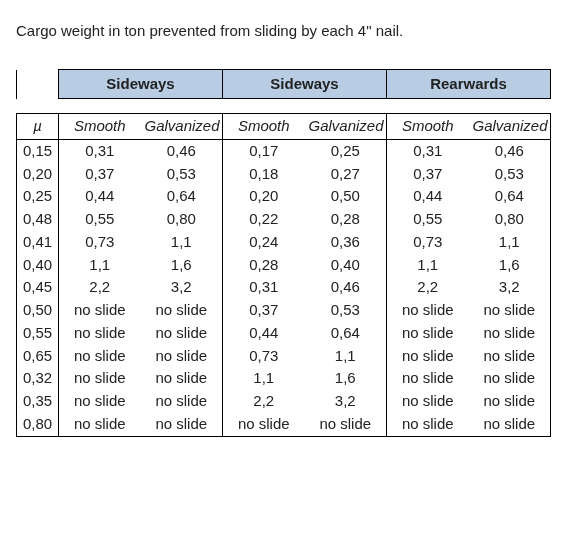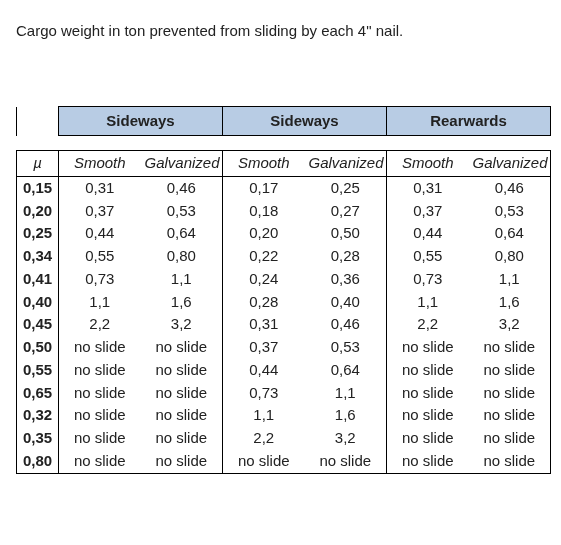--- a/index.html
+++ b/index.html
@@ -6,21 +6,21 @@
     margin: 0;
     padding: 16px;
     font-family: "Segoe UI", Tahoma, Arial, sans-serif;
     font-size: 15px;
     color: #222;
     background: #fff;
     width: 561px;
     box-sizing: border-box;
   }
   .description {
-    margin: 6px 0 67px 0;
+    margin: 6px 0 30px 0;
   }
   .tbl-wrap {
     position: relative;
   }
   table {
     border-collapse: collapse;
     width: 100%;
     table-layout: fixed;
   }
   col.mu   { width: 42px; }
@@ -54,21 +54,21 @@
   th.mu-cell {
     background: #fff;
     font-style: normal;
     font-weight: bold;
   }
   
   tbody td {
     font-weight: normal;
   }
   tbody td.mu {
-    font-weight: bold;
+    font-weight: normal;
   }
   
   .bl { border-left: 1.5px solid #000; }
   .br { border-right: 1.5px solid #000; }
   
   tbody tr:last-child td {
     border-bottom: 1.5px solid #000;
   }
   
   tr.spacer td, tr.spacer th {
@@ -142,21 +142,21 @@
         <tr>
           <td class="mu bl br">0,25</td>
           <td class="bl">0,44</td>
           <td class="br">0,64</td>
           <td class="bl">0,20</td>
           <td class="br">0,50</td>
           <td class="bl">0,44</td>
           <td class="br">0,64</td>
         </tr>
         <tr>
-          <td class="mu bl br">0,34</td>
+          <td class="mu bl br">0,48</td>
           <td class="bl">0,55</td>
           <td class="br">0,80</td>
           <td class="bl">0,22</td>
           <td class="br">0,28</td>
           <td class="bl">0,55</td>
           <td class="br">0,80</td>
         </tr>
         <tr>
           <td class="mu bl br">0,41</td>
           <td class="bl">0,73</td>

